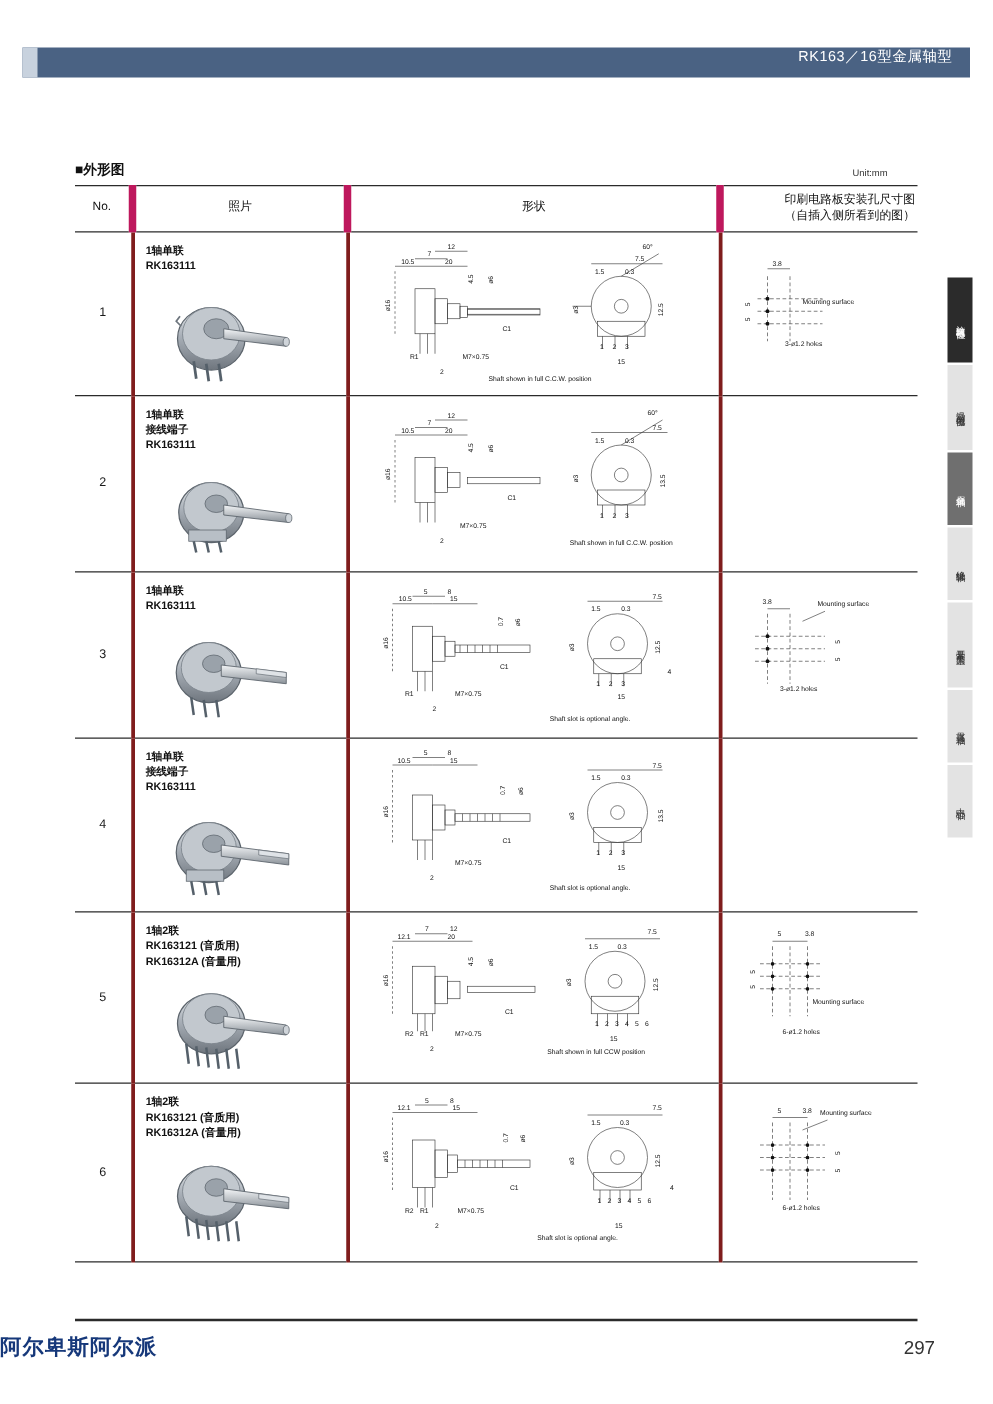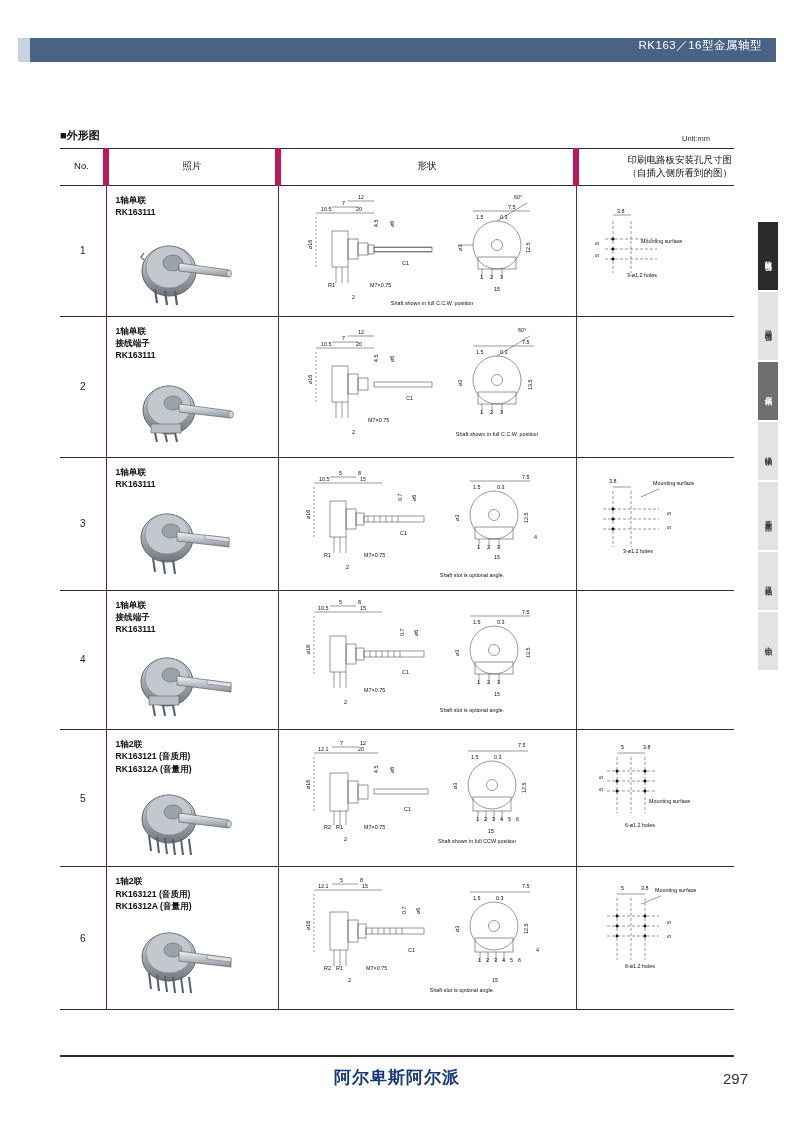--- a/index.html
+++ b/index.html
@@ -38,21 +38,21 @@
     border-collapse:collapse;width:674px;table-layout:fixed;
     border-top:1.6px solid #2b2b2b;border-bottom:1.6px solid #2b2b2b;
   }
   table.main th{
     font-size:9.5px;font-weight:normal;color:#111;
     border-bottom:1px solid #2b2b2b;border-right:6px solid #be185d;
     padding:5px 2px;background:#fff;line-height:1.35;
   }
   table.main th:last-child{border-right:none;text-align:right;}
   table.main td{
-    border-bottom:1px solid #2b2b2b;border-right:1px solid #7f1d1d;
+    border-bottom:1px solid #2b2b2b;border-right:3px solid #7f1d1d;
     vertical-align:top;background:#fff;
   }
   table.main td:last-child{border-right:none;}
   .c-no{width:46px;text-align:center;font-size:10px;vertical-align:middle !important;}
   .c-photo{width:172px;}
   .c-shape{width:298px;}
   .c-pcb{width:158px;}
   .model{
     font-size:8.6px;font-weight:bold;line-height:1.45;padding:7px 0 0 8px;color:#111;
   }
@@ -73,21 +73,21 @@
     display:flex;align-items:center;justify-content:center;
     writing-mode:vertical-rl;
     font-size:7.5px;letter-spacing:1px;
     padding:6px 0;
     color:#333;background:#e3e3e3;
   }
   .tab.dark{background:#2b2b2b;color:#fff;}
   .tab.mid{background:#6f6f6f;color:#fff;}
   
   .footer-logo{
-    position:absolute;left:0;right:0;bottom:34px;text-align:center;
+    position:absolute;left:0;right:0;bottom:34px;text-align:left;
     font-size:17px;font-weight:bold;color:#16387a;letter-spacing:1px;
   }
   .page-no{
     position:absolute;right:46px;bottom:36px;font-size:15px;color:#333;
   }
   .foot-rule{
     position:absolute;left:60px;right:60px;bottom:66px;height:2px;background:#2b2b2b;
   }
   
 </style>

